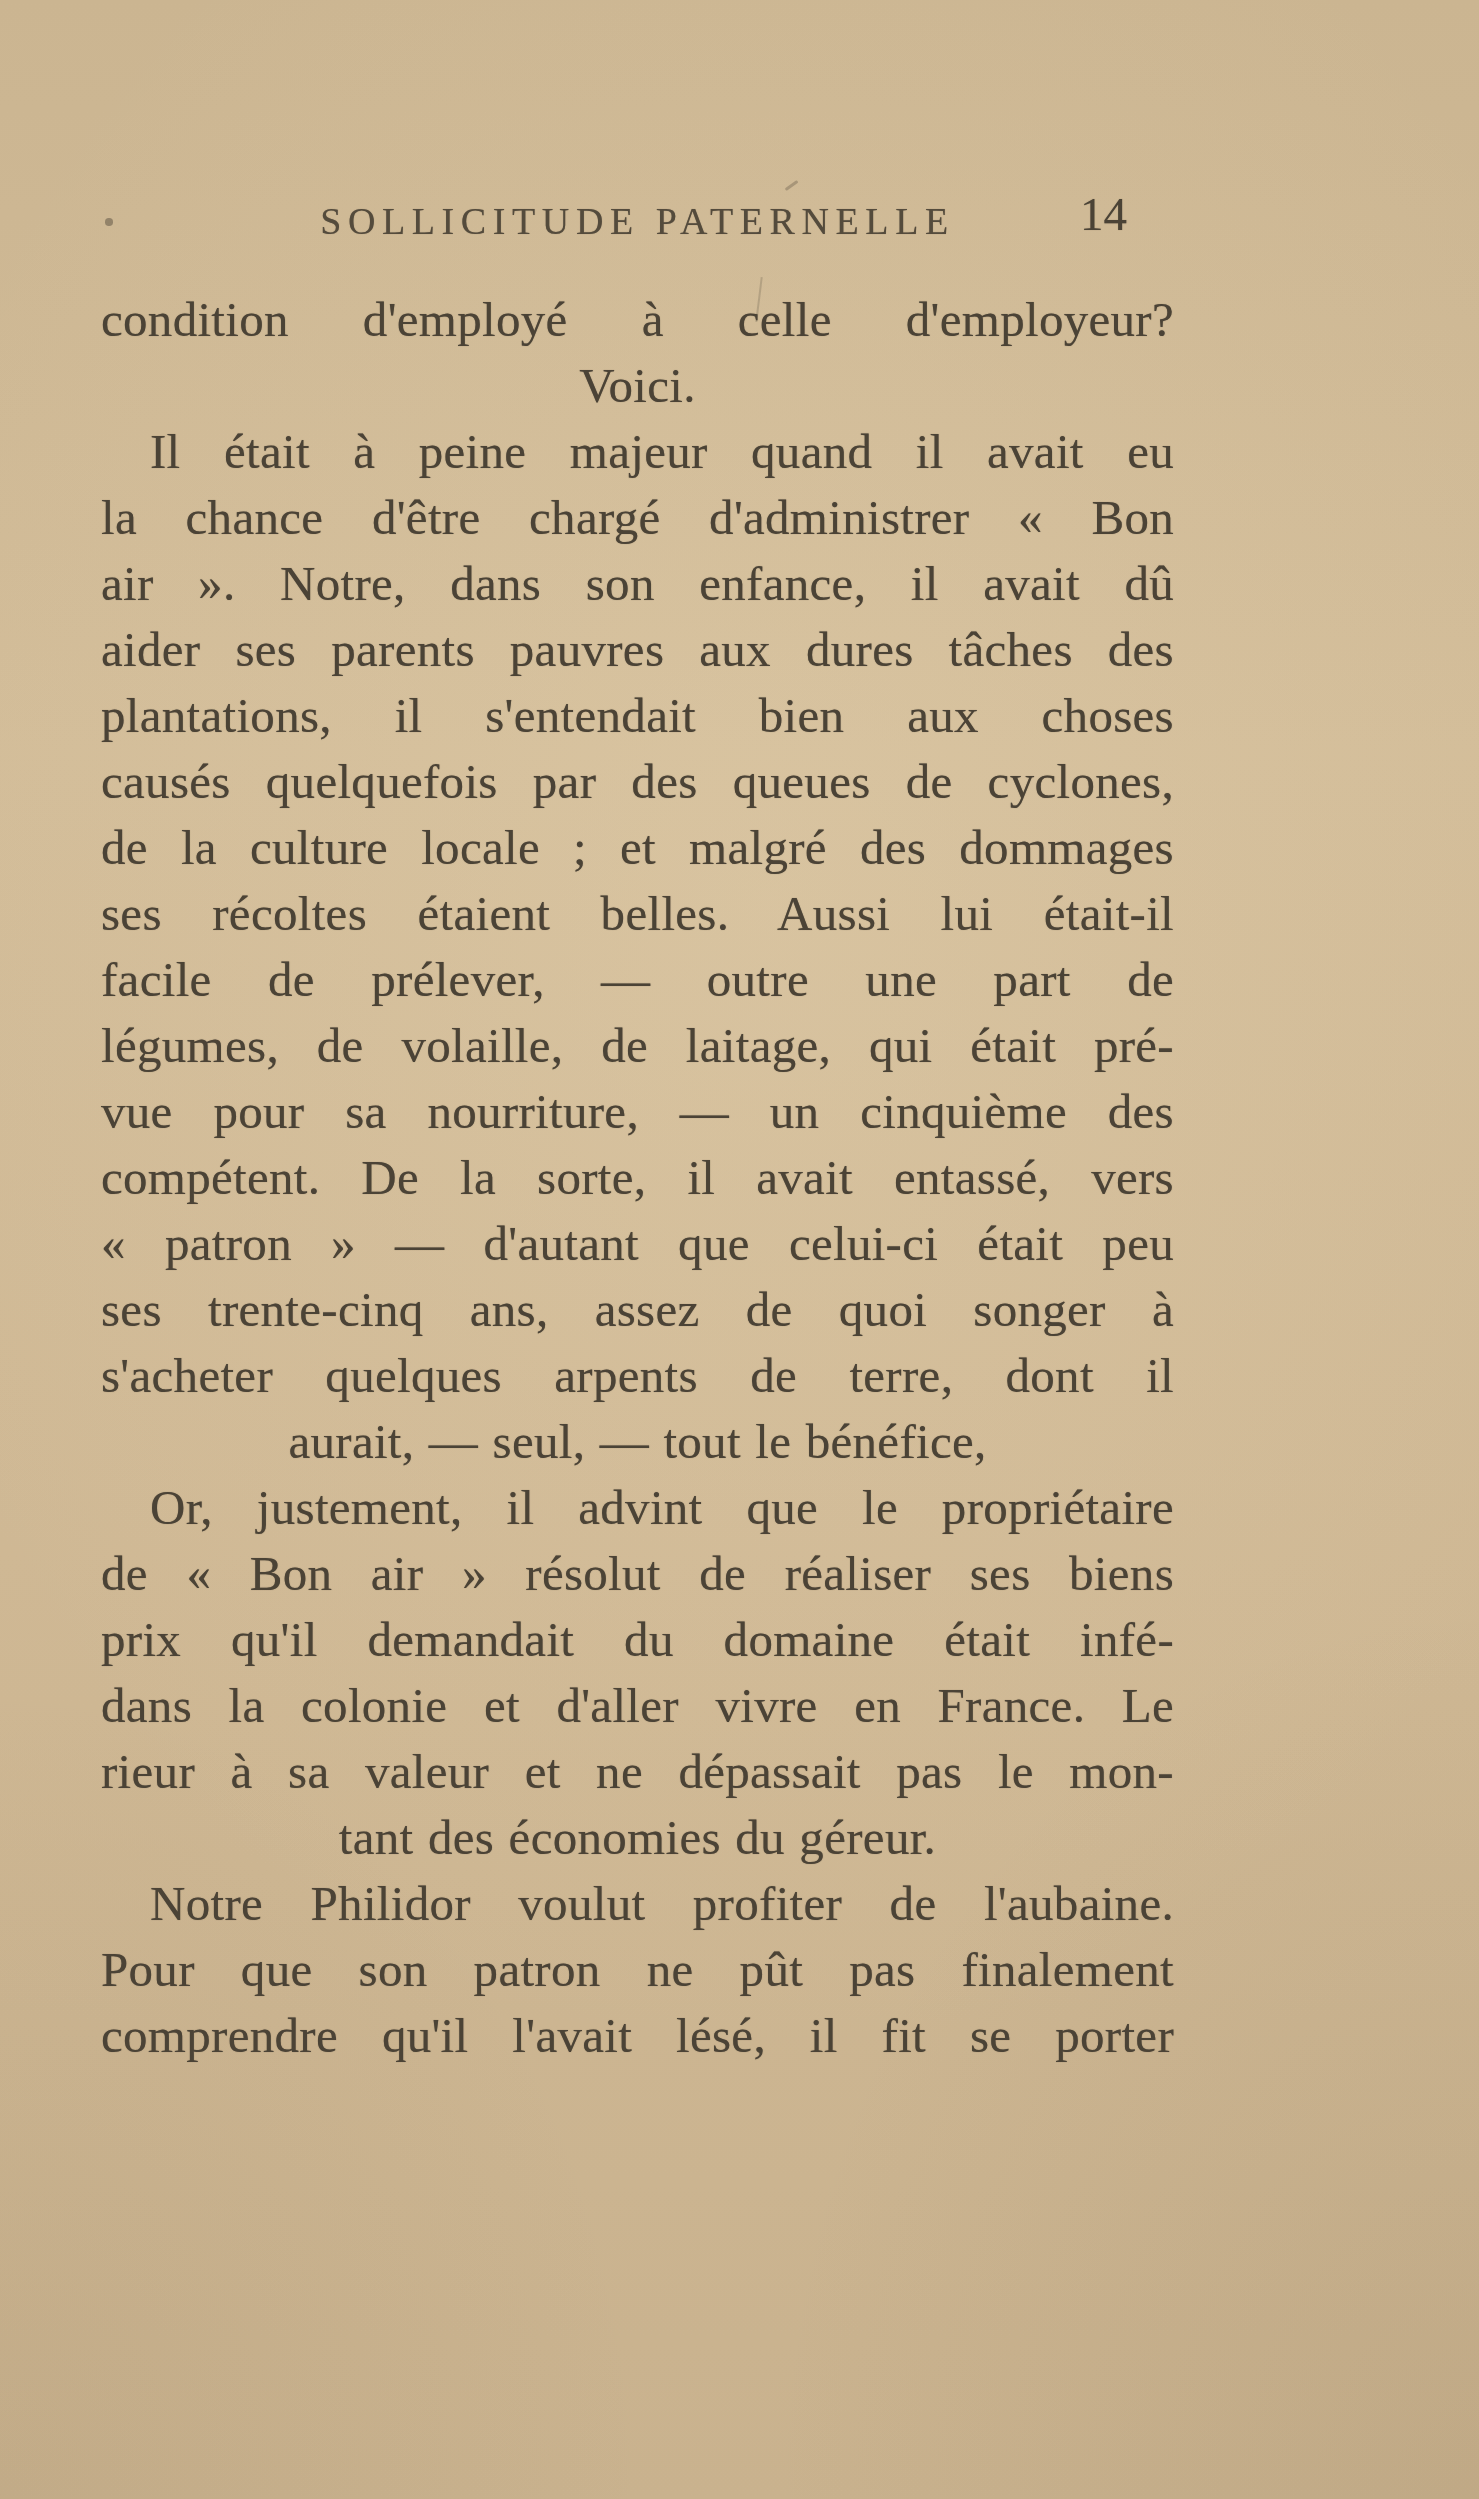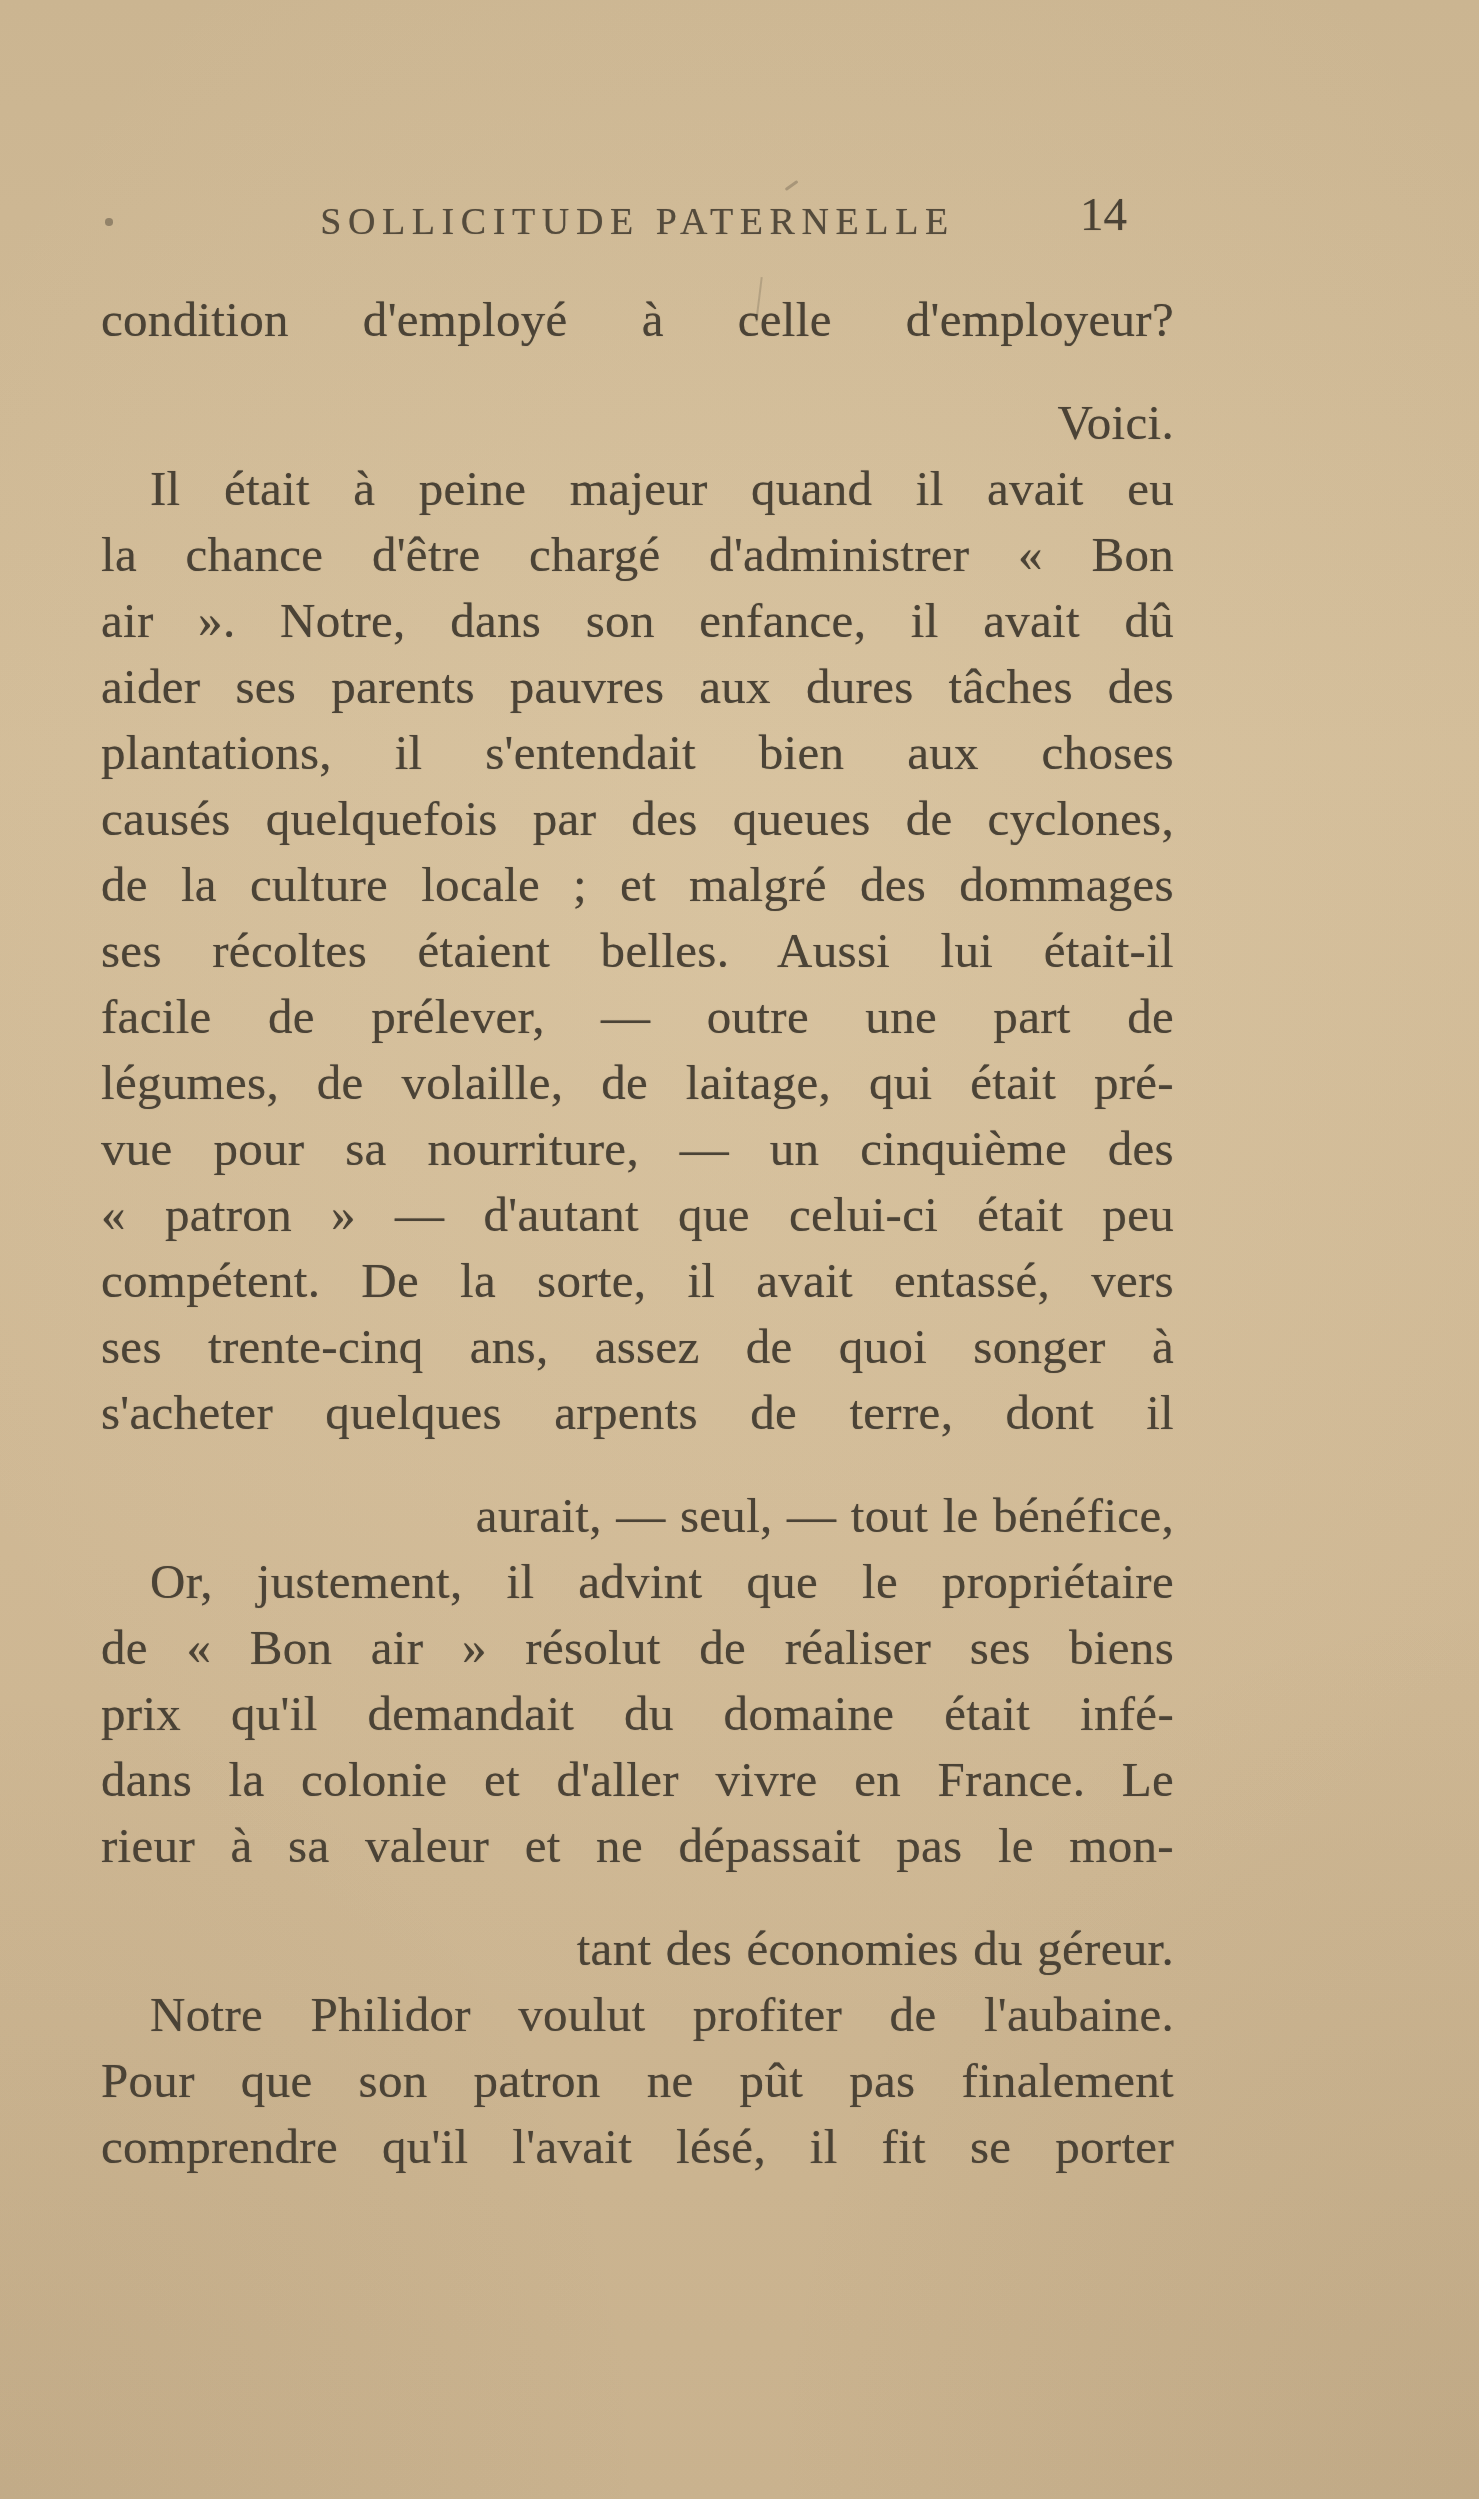--- a/index.html
+++ b/index.html
@@ -35,21 +35,21 @@
     font-size:47px;color:var(--ink);
     text-shadow:0 0 0.9px rgba(70,60,48,.5);
   }
   .body-text{margin-top:45px;}
   .line{
     font-size:49px;line-height:66px;height:66px;
     color:var(--ink);letter-spacing:0.3px;word-spacing:1.9px;
     text-shadow:0 0 0.9px rgba(64,55,44,.55);
   }
   .j{text-align:justify;text-align-last:justify;}
-  .end{text-align:right;margin-top:37px;}
+  .end{text-align:center;}
   .i{text-indent:49px;}
   
   .speck-a{position:absolute;left:105px;top:218px;width:7.5px;height:7.5px;border-radius:50%;
     background:rgba(75,67,54,.45);}
   .speck-b{position:absolute;left:784px;top:184px;width:15px;height:2.8px;border-radius:1.9px;
     background:rgba(75,67,54,.30);transform:rotate(-35deg);}
   .scratch{position:absolute;left:758px;top:277px;width:1.9px;height:45px;
     background:rgba(75,67,54,.22);transform:rotate(7deg);}
 </style>
 </head>
@@ -71,22 +71,22 @@
     <div class="line j">la chance d'être chargé d'administrer « Bon</div>
     <div class="line j">air ». Notre, dans son enfance, il avait dû</div>
     <div class="line j">aider ses parents pauvres aux dures tâches des</div>
     <div class="line j">plantations, il s'entendait bien aux choses</div>
     <div class="line j">causés quelquefois par des queues de cyclones,</div>
     <div class="line j">de la culture locale ; et malgré des dommages</div>
     <div class="line j">ses récoltes étaient belles. Aussi lui était-il</div>
     <div class="line j">facile de prélever, — outre une part de</div>
     <div class="line j">légumes, de volaille, de laitage, qui était pré-</div>
     <div class="line j">vue pour sa nourriture, — un cinquième des</div>
+    <div class="line j">compétent. De la sorte, il avait entassé, vers</div>
     <div class="line j">« patron » — d'autant que celui-ci était peu</div>
-    <div class="line j">compétent. De la sorte, il avait entassé, vers</div>
     <div class="line j">ses trente-cinq ans, assez de quoi songer à</div>
     <div class="line j">s'acheter quelques arpents de terre, dont il</div>
     <div class="line end">aurait, — seul, — tout le bénéfice,</div>
     <div class="line i j">Or, justement, il advint que le propriétaire</div>
     <div class="line j">de « Bon air » résolut de réaliser ses biens</div>
     <div class="line j">prix qu'il demandait du domaine était infé-</div>
     <div class="line j">dans la colonie et d'aller vivre en France. Le</div>
     <div class="line j">rieur à sa valeur et ne dépassait pas le mon-</div>
     <div class="line end">tant des économies du géreur.</div>
     <div class="line i j">Notre Philidor voulut profiter de l'aubaine.</div>

